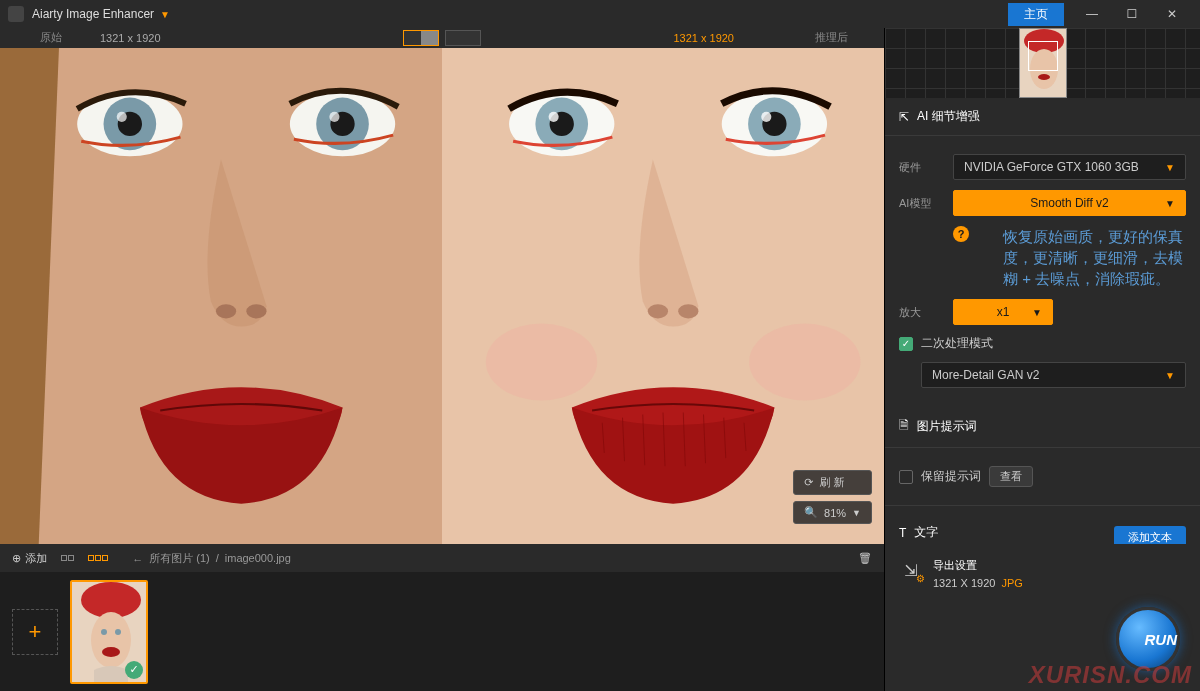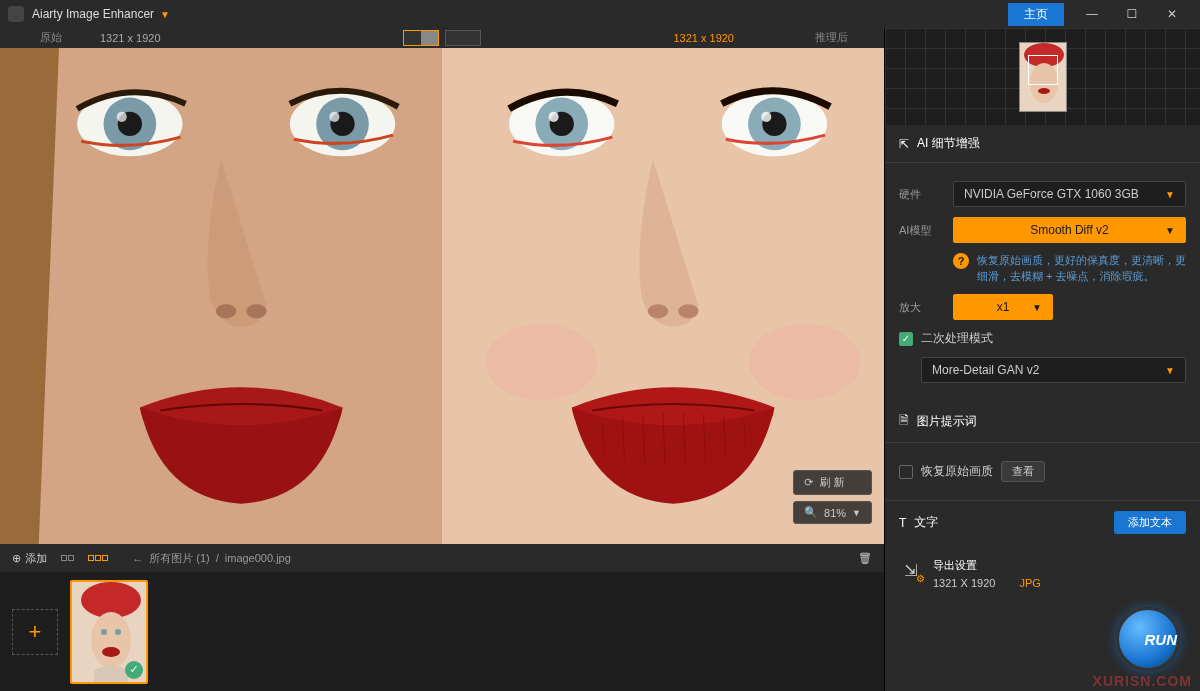--- a/index.html
+++ b/index.html
@@ -42,28 +42,28 @@
 .section-hdr { display: flex; align-items: center; gap: 8px; padding: 10px 14px; border-bottom: 1px solid #3a3a3a; color: #fff; font-weight: 500; }
 .panel-body { padding: 8px 14px; }
 .row { display: flex; align-items: center; margin: 10px 0; gap: 10px; }
 .row-label { width: 44px; color: #999; font-size: 11px; }
 .select { flex: 1; background: #1e1e1e; border: 1px solid #444; padding: 5px 10px; border-radius: 2px; display: flex; justify-content: space-between; align-items: center; cursor: pointer; }
 .select .chev { color: #ff9800; font-size: 10px; }
 .select.gold { background: #ff9800; color: #1a1a1a; border-color: #ff9800; justify-content: center; font-weight: 500; position: relative; }
 .select.gold .chev { position: absolute; right: 10px; color: #1a1a1a; }
 .hint-row { display: flex; gap: 8px; align-items: flex-start; margin: 6px 0 10px 54px; }
 .hint-icon { width: 16px; height: 16px; border-radius: 50%; background: #ff9800; color: #1a1a1a; display: flex; align-items: center; justify-content: center; font-size: 11px; font-weight: bold; flex-shrink: 0; }
-.hint-text { color: #5b9bd5; font-size: 11px; line-height: 1.4; }
+.hint-text { color: #5b9bd5; font-size: 15px; line-height: 1.4; margin-left: 26px; }
 .scale-row .select.gold { width: 100px; flex: none; }
 .check-row { display: flex; align-items: center; gap: 8px; margin: 10px 0; }
 .checkbox { width: 14px; height: 14px; border: 1px solid #666; border-radius: 2px; display: flex; align-items: center; justify-content: center; cursor: pointer; }
 .checkbox.checked { background: #4a7; border-color: #4a7; }
 .checkbox.checked::after { content: '✓'; color: #fff; font-size: 10px; }
 .btn-small { background: #3a3a3a; border: 1px solid #555; padding: 2px 10px; border-radius: 3px; cursor: pointer; font-size: 11px; }
-.btn-blue { background: #1976d2; color: #fff; padding: 4px 14px; border-radius: 3px; cursor: pointer; font-size: 11px; }
+.btn-blue { background: #1976d2; color: #fff; padding: 4px 14px; border-radius: 3px; cursor: pointer; font-size: 11px; margin-top: 10px; }
 .text-row { display: flex; align-items: center; justify-content: space-between; padding: 10px 14px; border-top: 1px solid #3a3a3a; }
 .text-row-left { display: flex; align-items: center; gap: 8px; color: #fff; }
 
 .bottom-strip { height: 147px; display: flex; }
 .thumb-area { flex: 1; background: #1e1e1e; display: flex; flex-direction: column; }
 .thumb-toolbar { height: 28px; background: #2a2a2a; display: flex; align-items: center; padding: 0 12px; gap: 14px; font-size: 11px; color: #999; }
 .tb-icon { cursor: pointer; color: #ccc; }
 .tb-icon.add { display: flex; align-items: center; gap: 4px; }
 .tb-view { display: flex; gap: 2px; }
 .vbox { width: 6px; height: 6px; border: 1px solid #888; }
@@ -76,23 +76,23 @@
 .add-tile { width: 46px; height: 46px; border: 1px dashed #555; display: flex; align-items: center; justify-content: center; color: #ff9800; font-size: 22px; cursor: pointer; }
 .thumb { width: 78px; height: 104px; border: 2px solid #ff9800; border-radius: 2px; position: relative; cursor: pointer; overflow: hidden; }
 .thumb-check { position: absolute; bottom: 3px; right: 3px; width: 18px; height: 18px; border-radius: 50%; background: #4a7; color: #fff; display: flex; align-items: center; justify-content: center; font-size: 11px; }
 
 .export-area { width: 316px; background: #2a2a2a; border-left: 1px solid #000; position: relative; padding: 14px; }
 .export-top { display: flex; gap: 10px; }
 .export-icon { width: 24px; height: 24px; display: flex; align-items: center; justify-content: center; position: relative; }
 .export-icon-gear { position: absolute; bottom: -2px; right: -2px; color: #ff9800; font-size: 10px; }
 .export-info { display: flex; flex-direction: column; gap: 4px; font-size: 11px; }
 .export-dim { color: #ccc; }
-.export-fmt { color: #ff9800; margin-left: 24px; }
+.export-fmt { color: #ff9800; margin-left: 6px; }
 .run-btn { position: absolute; right: 20px; bottom: 20px; width: 64px; height: 64px; border-radius: 50%; background: radial-gradient(circle at 35% 30%, #6bf, #1976d2 60%, #0a3a6a); border: 3px solid #333; display: flex; align-items: center; justify-content: flex-end; color: #fff; font-weight: bold; font-style: italic; font-size: 15px; cursor: pointer; box-shadow: 0 0 12px rgba(25,118,210,0.6); }
-.watermark { position: absolute; right: 8px; bottom: 2px; color: rgba(216,60,60,0.5); font-size: 14px; letter-spacing: 1px; pointer-events: none; font-weight: bold; }
+.watermark { position: absolute; right: 8px; bottom: 2px; color: rgba(216,60,60,0.5); font-size: 24px; font-style: italic; letter-spacing: 1px; pointer-events: none; font-weight: bold; }
 </style>
 </head>
 <body>
 
 <div class="titlebar">
   <div class="app-icon"></div>
   <span class="titlebar-title">Aiarty Image Enhancer</span>
   <span class="titlebar-chevron">▼</span>
   <div class="titlebar-spacer"></div>
   <div class="home-btn">主页</div>
@@ -239,21 +239,21 @@
       </div>
     </div>
 
     <div class="section-hdr">
       <span>🗎</span>
       <span>图片提示词</span>
     </div>
     <div class="panel-body">
       <div class="check-row">
         <div class="checkbox"></div>
-        <span>恢复原始画质</span>
+        <span>保留提示词</span>
         <div class="btn-small">查看</div>
       </div>
     </div>
 
     <div class="text-row">
       <div class="text-row-left">
         <span>T</span>
         <span>文字</span>
       </div>
       <div class="btn-blue">添加文本</div>

